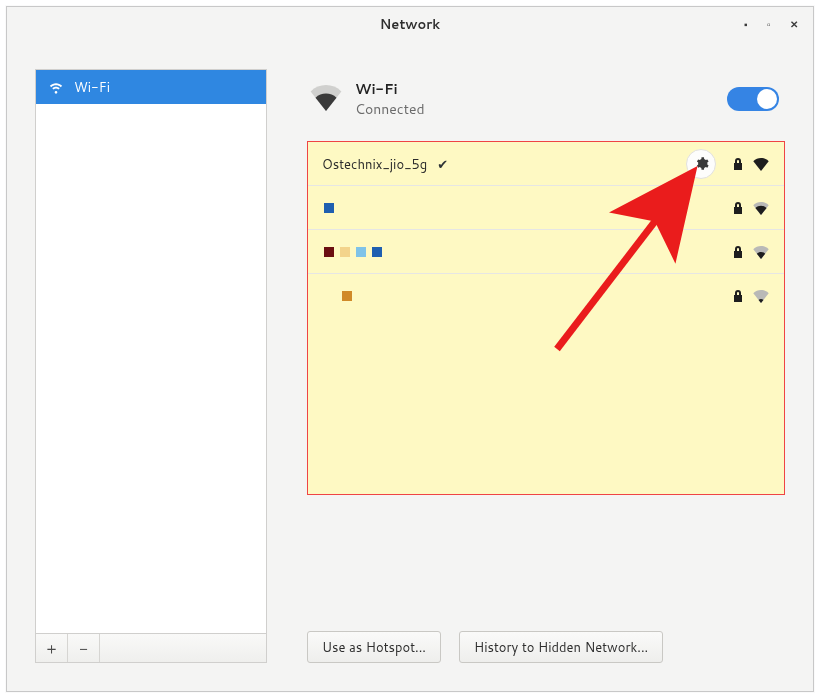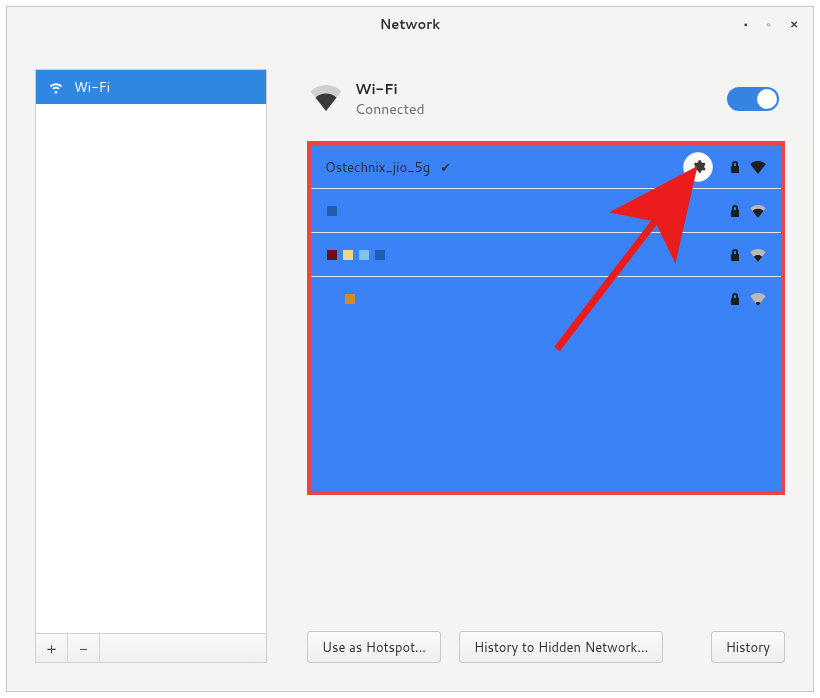--- a/index.html
+++ b/index.html
@@ -121,22 +121,22 @@
     position: relative;
   }
   .switch .knob {
     position: absolute; right: 2px; top: 2px;
     width: 20px; height: 20px; border-radius: 50%;
     background: #fff;
   }
 
   
   .net-list {
-    background: #3b82f6;
-    border: 4px solid #ef4444;
+    background: #fef9c3;
+    border: 1px solid #ef4444;
     min-height: 354px;
   }
   .net-row {
     display: flex;
     align-items: center;
     height: 44px;
     border-bottom: 1px solid #e6e6e4;
     padding: 0 14px;
     gap: 10px;
     position: relative;
@@ -313,21 +313,20 @@
                   <path fill="#1e1e1e" d="M12 20L8.5 15.6c1.9-1.9 5.1-1.9 7 0L12 20z"></path>
                 </svg>
             </span>
           </div>
 
         </div>
 
         <div class="panel-foot">
           <div class="btn">Use as Hotspot...</div>
           <div class="btn">History to Hidden Network...</div>
-          <div class="btn history">History</div>
         </div>
 
         <svg class="arrow-svg" width="520" height="460">
           <defs>
             <marker id="ah" markerWidth="14" markerHeight="14" refX="11" refY="6" orient="auto">
               <path d="M0,0 L13,6 L0,12 L3,6 z" fill="#ea1c1c"></path>
             </marker>
           </defs>
           <line x1="250" y1="280" x2="382" y2="108" stroke="#ea1c1c" stroke-width="7" marker-end="url(#ah)"></line>
         </svg>

